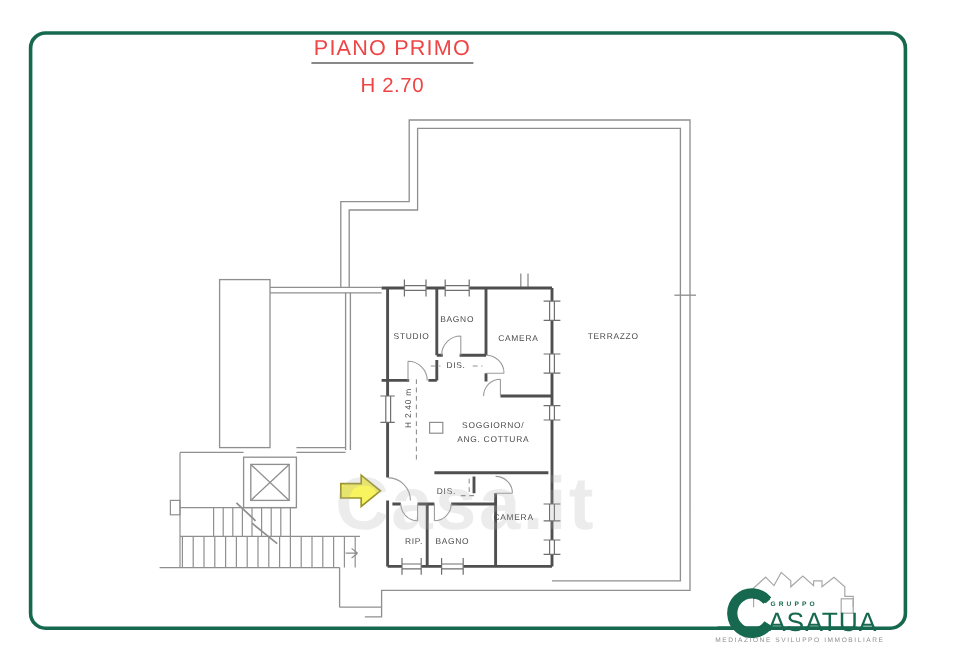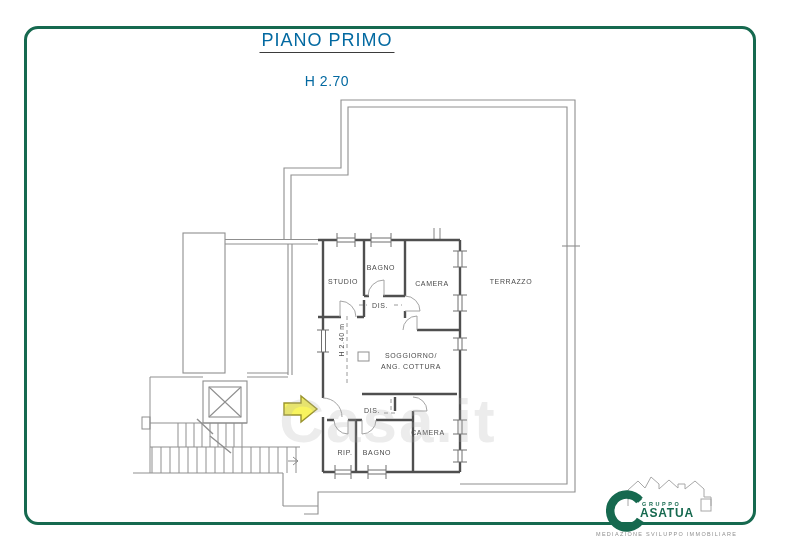--- a/index.html
+++ b/index.html
@@ -1,37 +1,37 @@
 <!DOCTYPE html>
 <html><head>
 <meta charset="utf-8">
 <style>
   html,body{margin:0;padding:0;background:#ffffff;}
   .canvas{position:relative;width:800px;height:554px;background:#ffffff;overflow:hidden;
           font-family:"Liberation Sans",sans-serif;}
   .page-border{position:absolute;left:24px;top:26px;width:726px;height:493px;
                border:3px solid #16694f;border-radius:14px;}
   .header{position:absolute;left:327px;top:30px;transform:translateX(-50%);
-          text-align:center;color:#0369a1;z-index:4;}
+          text-align:center;color:#ef4444;z-index:4;}
   .header .title{display:inline-block;font-size:18px;letter-spacing:1px;
                  border-bottom:1.5px solid #3b3b3b;padding:0 2px 1px 2px;}
-  .header .subtitle{font-size:14px;margin-top:20px;letter-spacing:0.5px;}
+  .header .subtitle{font-size:17px;margin-top:9px;letter-spacing:0.5px;}
   svg.plan{position:absolute;left:0;top:0;z-index:1;}
   .lbl{position:absolute;font-size:7px;color:#4a4a4a;letter-spacing:0.6px;
        transform:translate(-50%,-50%);white-space:nowrap;z-index:2;text-align:center;}
   .lbl .ln{display:block;line-height:11px;}
   .lblv{position:absolute;font-size:7px;color:#4a4a4a;letter-spacing:0.6px;
         transform:translate(-50%,-50%) rotate(-90deg);white-space:nowrap;z-index:2;}
   .watermark{position:absolute;left:388px;top:420px;transform:translate(-50%,-50%);
              font-size:62px;font-weight:bold;letter-spacing:2px;color:#aaaaaa;
              opacity:0.22;z-index:3;pointer-events:none;}
   .logo{position:absolute;left:590px;top:470px;width:170px;height:75px;z-index:5;}
   .logo .group-word{position:absolute;left:52px;top:31px;font-size:5.5px;
                     letter-spacing:2.6px;color:#16694f;font-weight:bold;}
-  .logo .brand-word{position:absolute;left:50px;top:36px;font-size:12px;font-weight:bold;
+  .logo .brand-word{position:absolute;left:50px;top:36px;font-size:22px;font-weight:normal;
                     letter-spacing:0.8px;color:#16694f;}
   .logo .underline{position:absolute;left:8px;top:52px;width:116px;height:3px;background:#16694f;}
   .logo .tagline{position:absolute;left:6px;top:61px;font-size:5.5px;letter-spacing:1.3px;
                  color:#8f8f8f;white-space:nowrap;}
   .logo svg{position:absolute;left:0;top:0;}
 </style>
 </head>
 <body>
 
 <div class="canvas">

